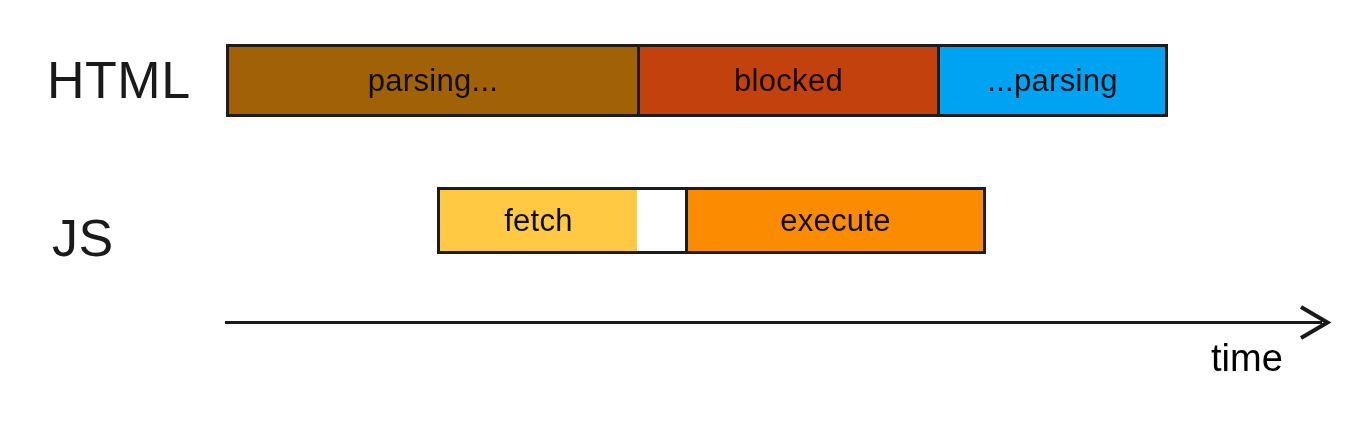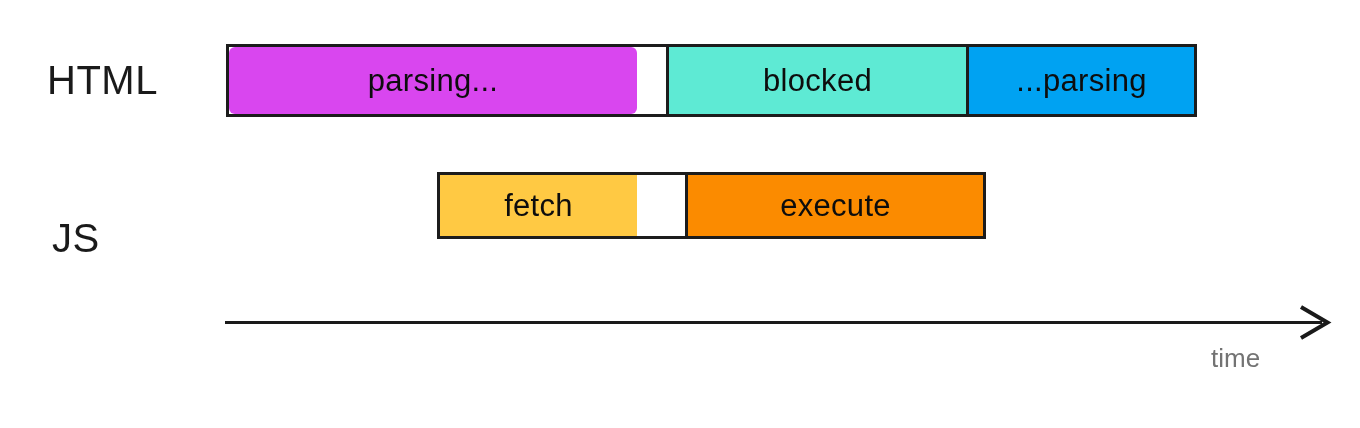--- a/index.html
+++ b/index.html
@@ -10,37 +10,37 @@
   }
   .canvas {
     position: relative;
     width: 1360px;
     height: 428px;
     background: #ffffff;
     overflow: hidden;
   }
   .row-label {
     position: absolute;
-    font-size: 40px;
+    font-size: 52px;
     line-height: 46px;
     color: #1a1a1a;
     letter-spacing: 0.5px;
     white-space: nowrap;
   }
   #label-html { left: 47px; top: 57px; }
   #label-js   { left: 52px; top: 195px; margin-top: 20px; }
 
   .bar {
     position: absolute;
     display: flex;
     border: 3px solid #1c1c1c;
     box-sizing: content-box;
   }
   #bar-html { left: 226px; top: 44px;  height: 67px; }
-  #bar-js   { left: 437px; top: 172px; height: 61px; }
+  #bar-js   { left: 437px; top: 187px; height: 61px; }
 
   .seg {
     display: flex;
     align-items: center;
     justify-content: center;
     font-size: 31px;
     color: #0d0d0d;
     white-space: nowrap;
     letter-spacing: 0.3px;
   }
@@ -56,38 +56,38 @@
     position: absolute;
     left: 0; top: 0;
     width: 1360px;
     height: 428px;
     pointer-events: none;
   }
   .axis-label {
     position: absolute;
     left: 1211px;
     top: 337px;
-    font-size: 26px;
+    font-size: 38px;
     line-height: 42px;
-    color: #737373;
+    color: #000000;
     white-space: nowrap;
   }
 </style>
 </head>
 <body>
 
 <div class="canvas">
 
   <div class="row-label" id="label-html">HTML</div>
 
   <div class="row-label" id="label-js">JS</div>
 
   <div class="bar" id="bar-html">
-    <div class="seg seg-parsing1" style="background-color: #d946ef; border-radius: 6px;">parsing...</div>
-    <div class="seg seg-blocked" style="background-color: #5eead4; margin-left: 29px;">blocked</div>
+    <div class="seg seg-parsing1" style="background-color: #a16207;">parsing...</div>
+    <div class="seg seg-blocked" style="background-color: #c2410c;">blocked</div>
     <div class="seg seg-parsing2" style="background-color: rgb(0, 162, 242); text-align: right;">...parsing</div>
   </div>
 
   <div class="bar" id="bar-js">
     <div class="seg seg-fetch" style="background-color: rgb(255, 201, 67);">fetch</div>
     <div class="seg seg-execute" style="background-color: rgb(251, 139, 0); margin-left: 48px;">execute</div>
   </div>
 
   <svg class="axis-svg" viewBox="0 0 1360 428" xmlns="http://www.w3.org/2000/svg">
     <line x1="225" y1="322.5" x2="1322" y2="322.5" stroke="#1a1a1a" stroke-width="3"></line>

